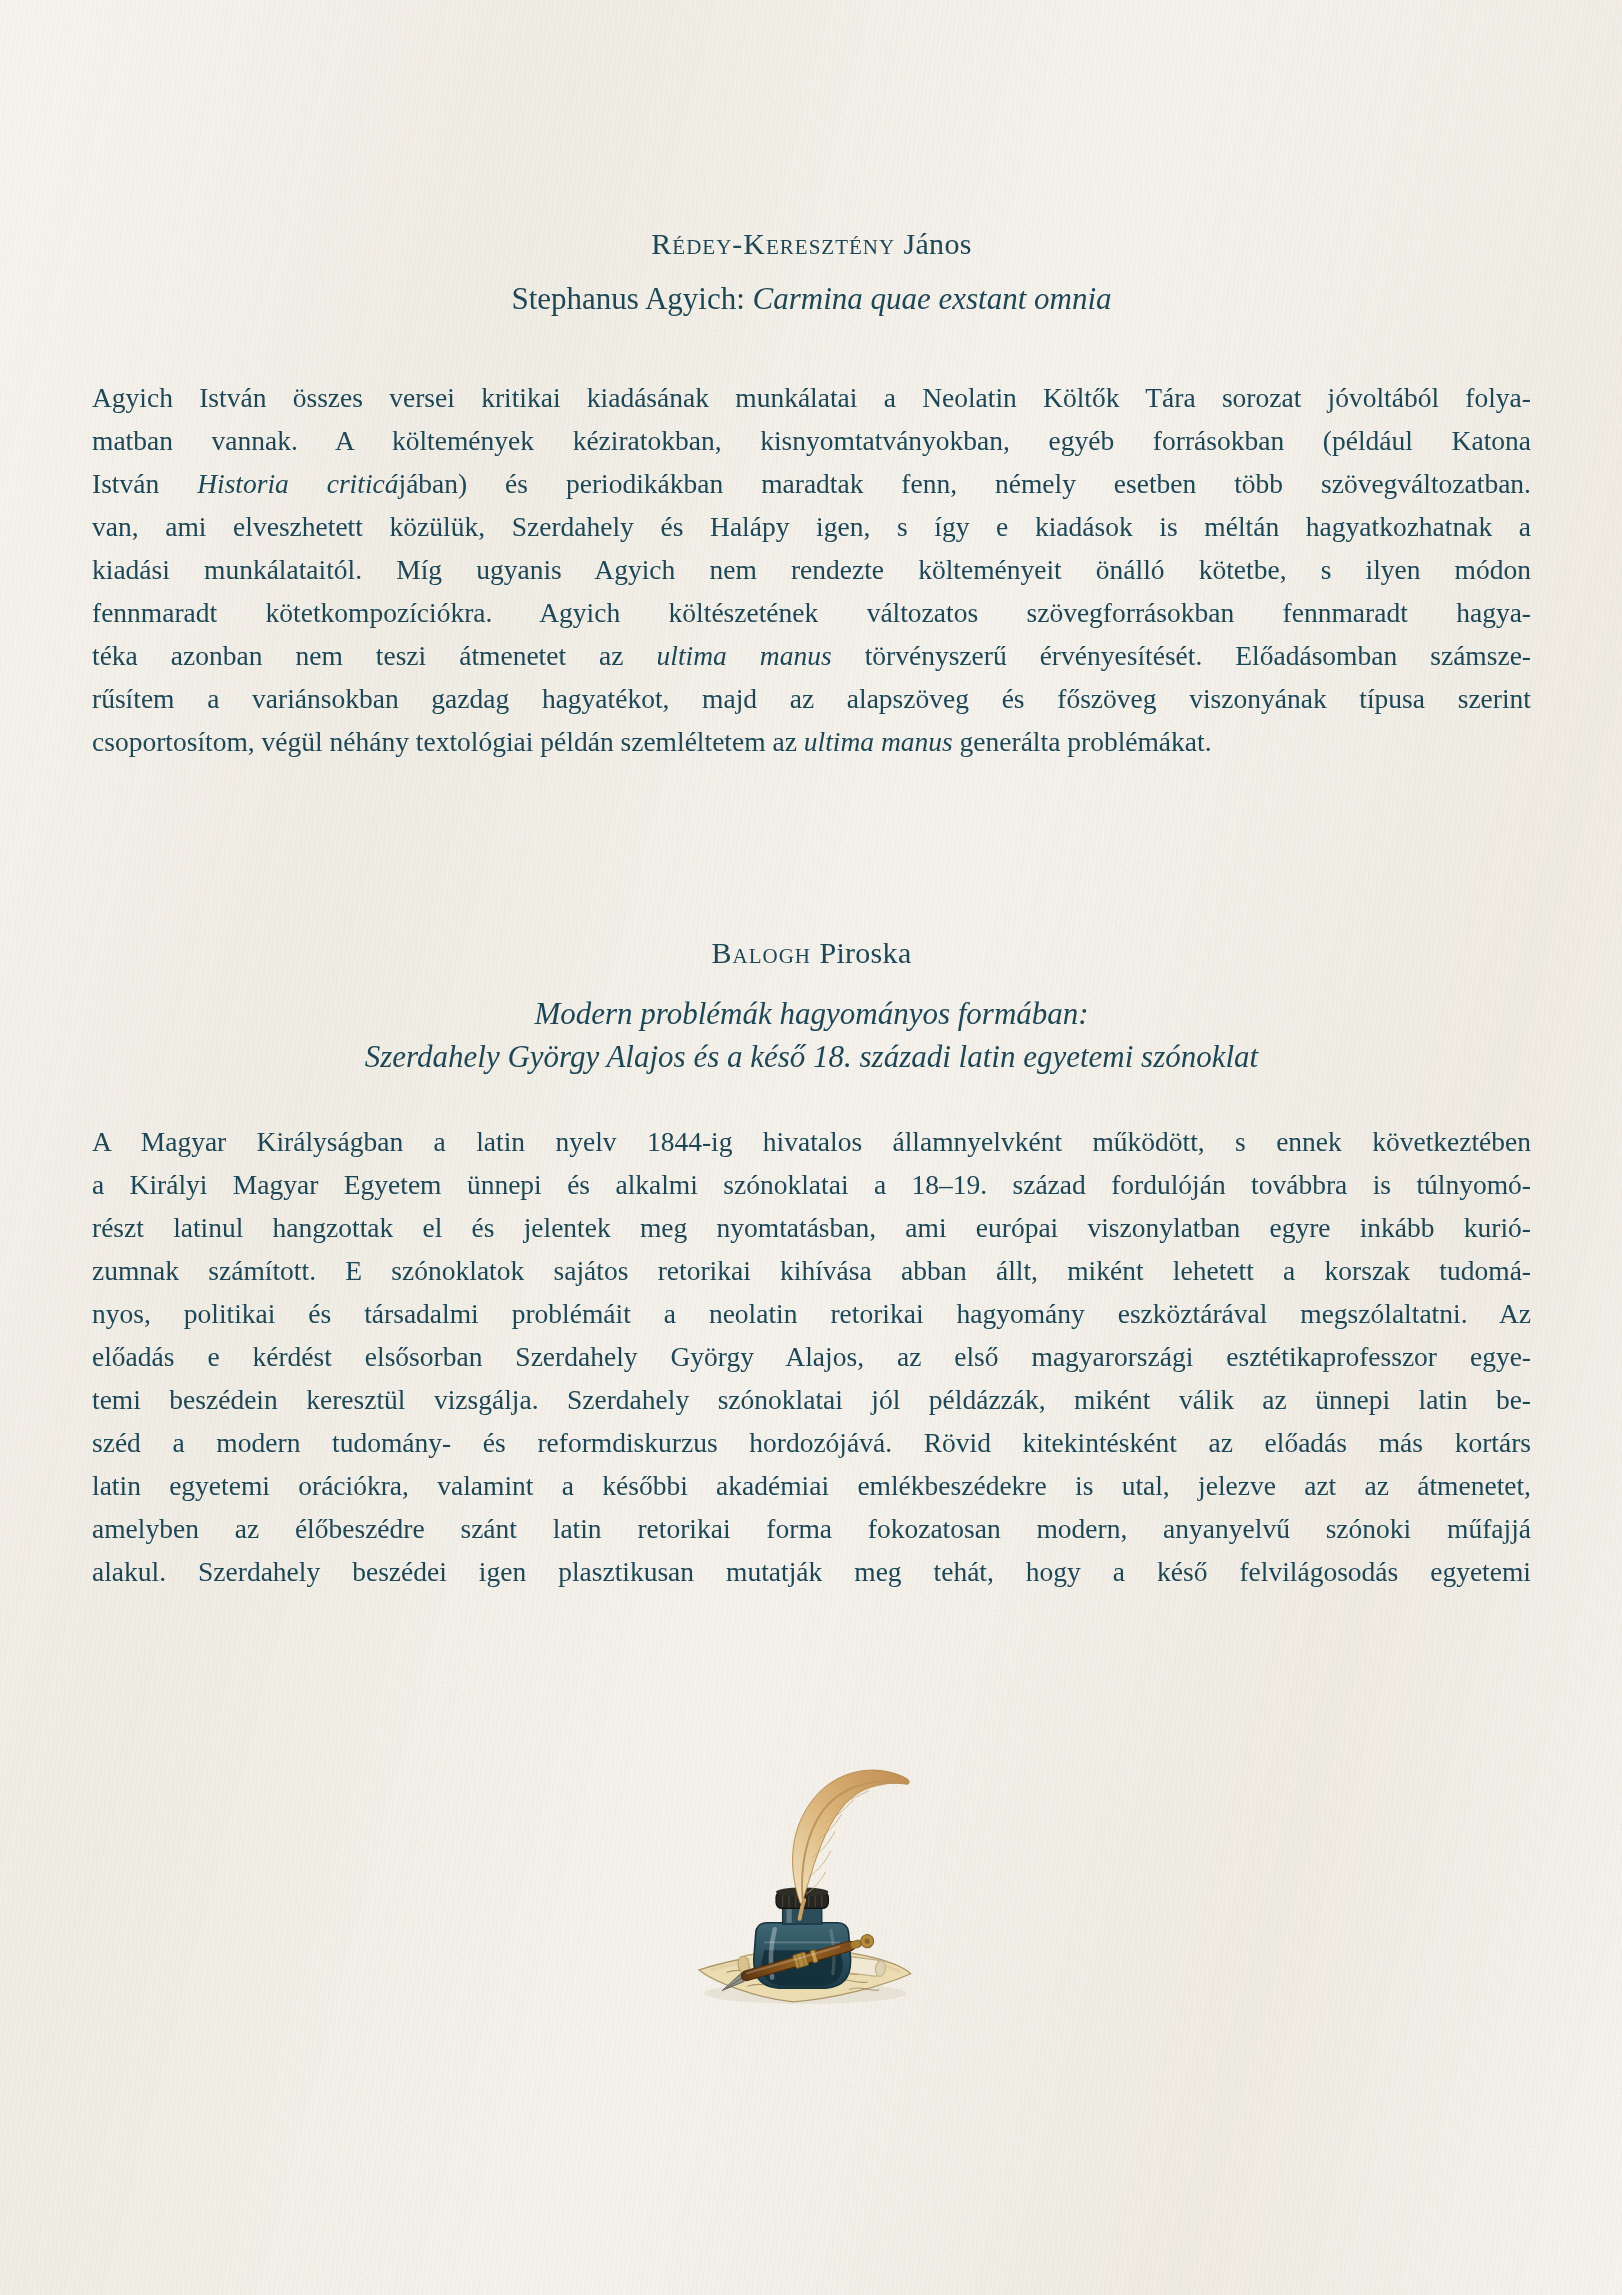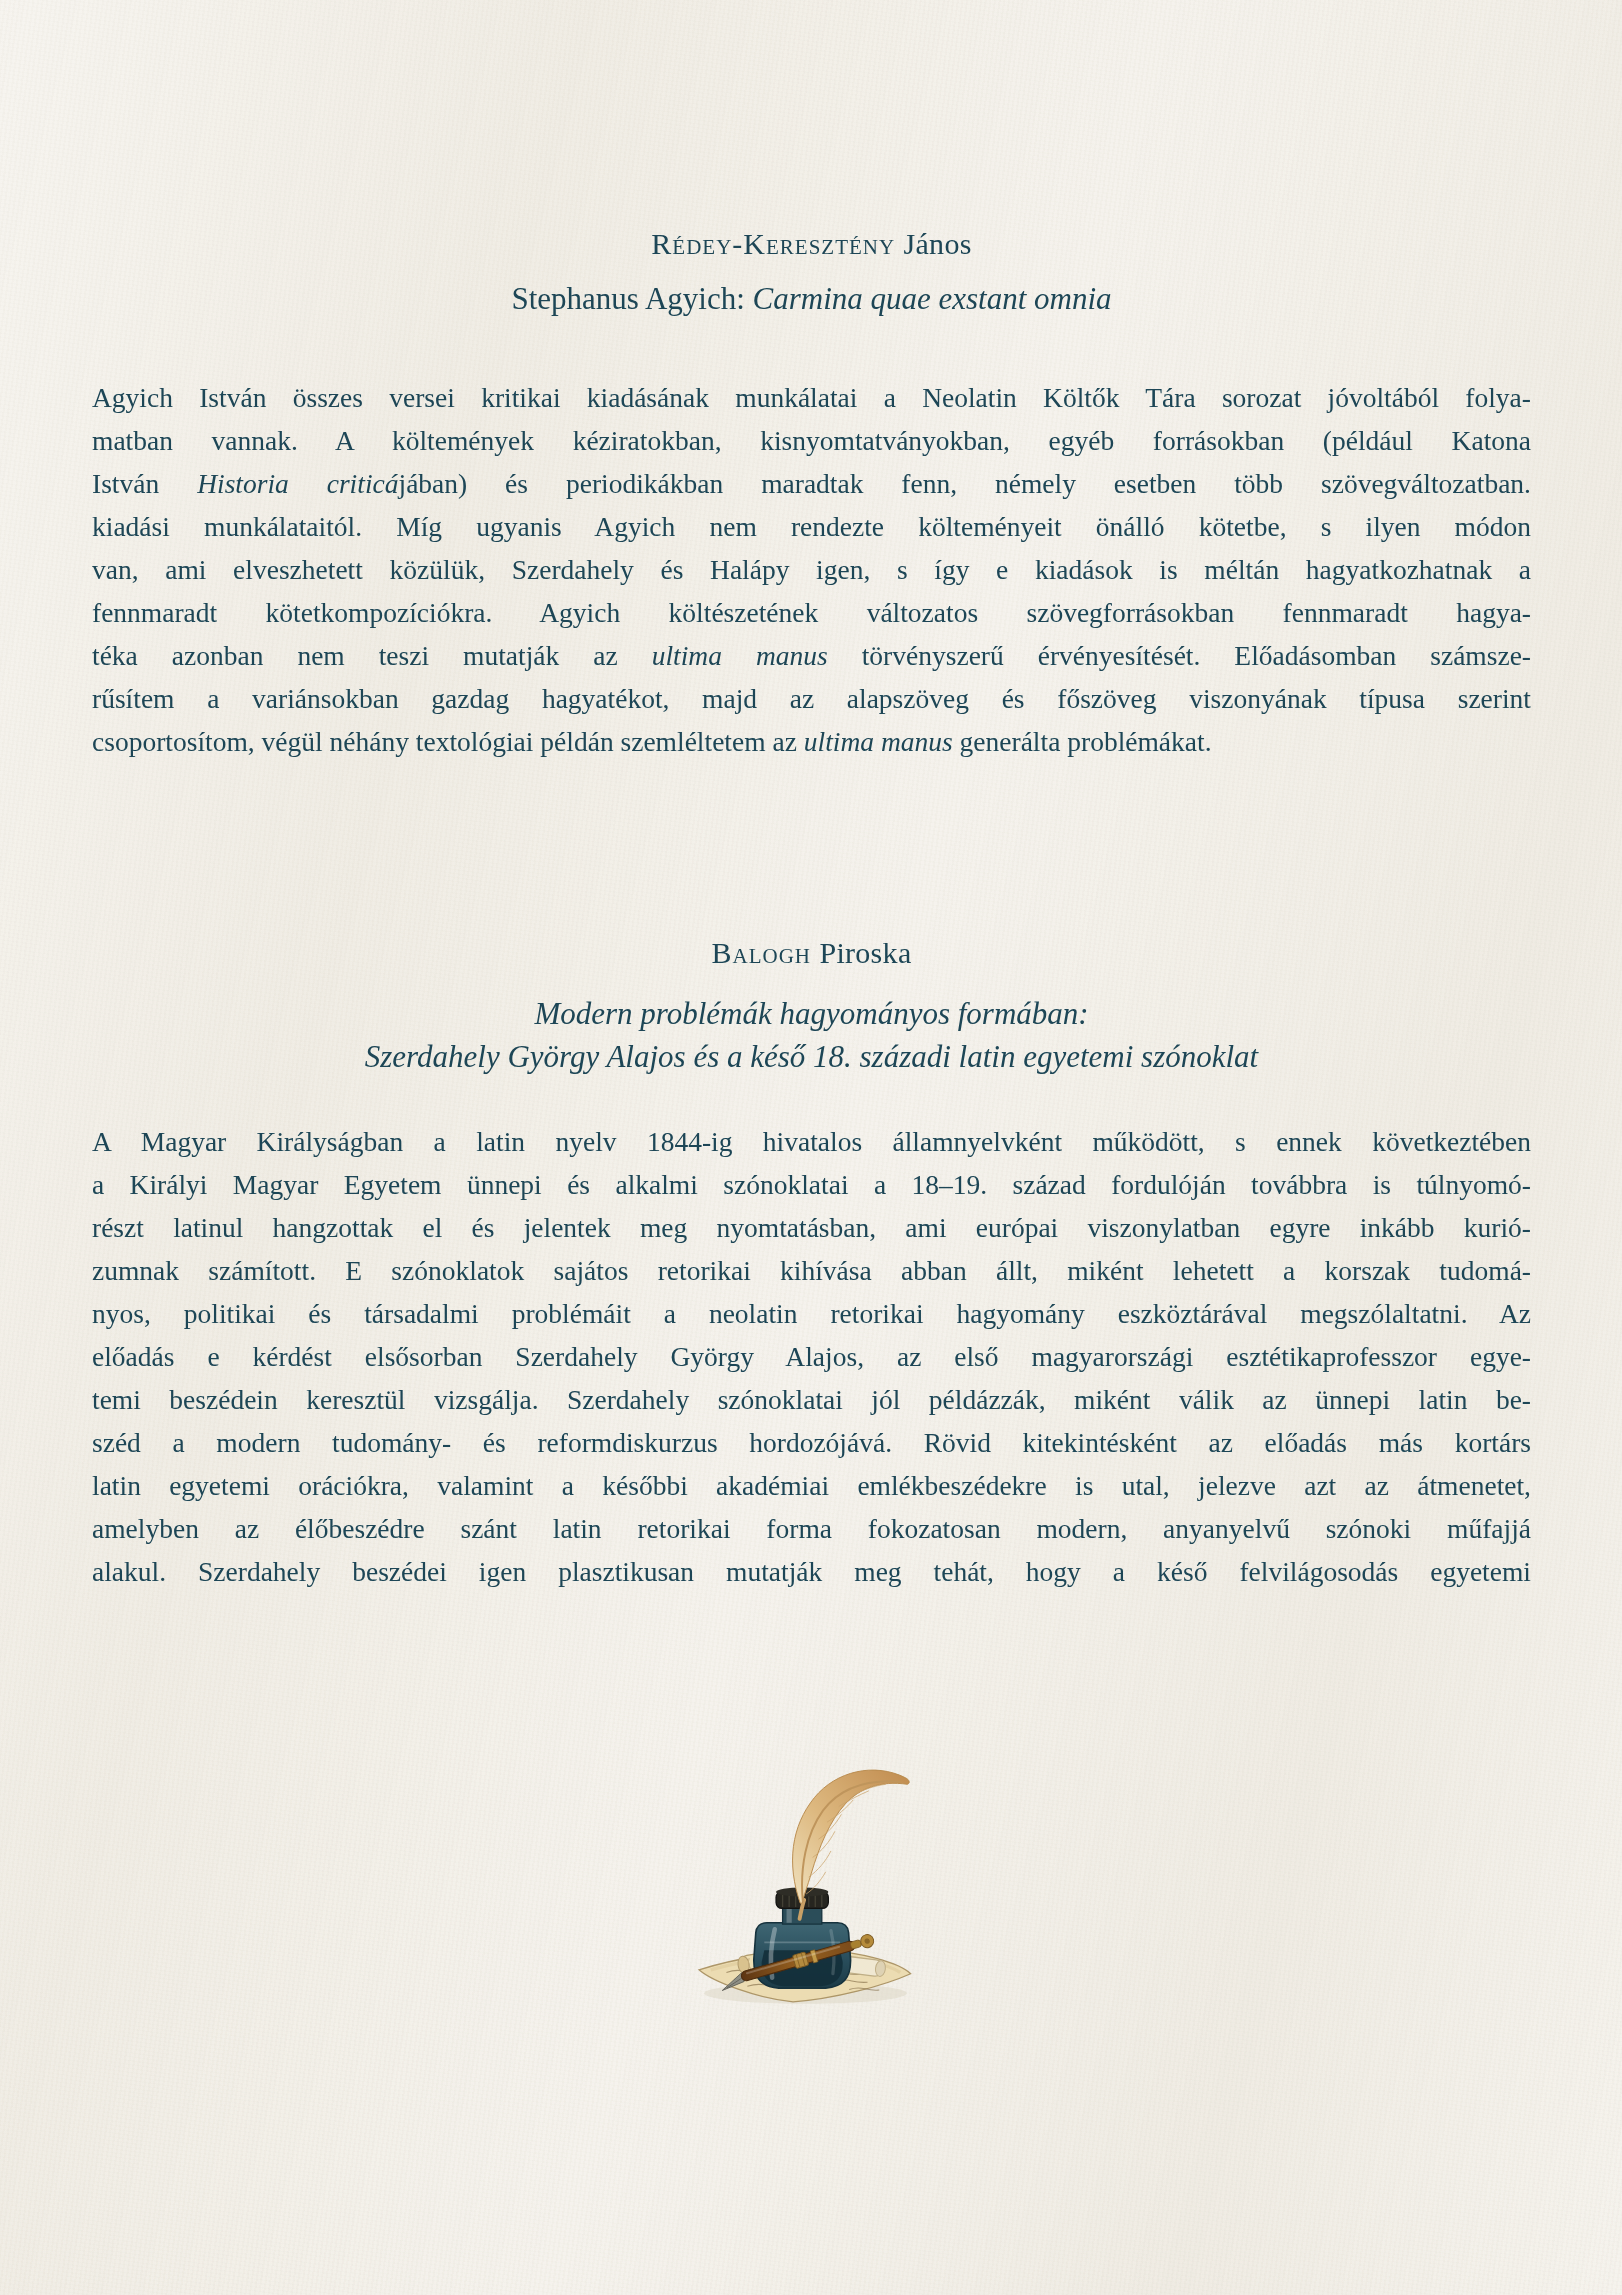--- a/index.html
+++ b/index.html
@@ -65,24 +65,24 @@
   </div>
 
   <div id="title1" class="section-title">
       <div class="line last"><span>Stephanus Agyich: </span><span class="it">Carmina quae exstant omnia</span></div>
     </div>
 
   <div id="abstract1" class="abstract">
       <div class="line"><span>Agyich István összes versei kritikai kiadásának munkálatai a Neolatin Költők Tára sorozat jóvoltából folya-</span></div>
       <div class="line"><span>matban vannak. A költemények kéziratokban, kisnyomtatványokban, egyéb forrásokban (például Katona</span></div>
       <div class="line"><span>István </span><span class="it">Historia criticá</span><span>jában) és periodikákban maradtak fenn, némely esetben több szövegváltozatban.</span></div>
+      <div class="line"><span>van, ami elveszhetett közülük, Szerdahely és Halápy igen, s így e kiadások is méltán hagyatkozhatnak a</span></div>
       <div class="line"><span>kiadási munkálataitól. Míg ugyanis Agyich nem rendezte költeményeit önálló kötetbe, s ilyen módon</span></div>
-      <div class="line"><span>van, ami elveszhetett közülük, Szerdahely és Halápy igen, s így e kiadások is méltán hagyatkozhatnak a</span></div>
       <div class="line"><span>fennmaradt kötetkompozíciókra. Agyich költészetének változatos szövegforrásokban fennmaradt hagya-</span></div>
-      <div class="line"><span>téka azonban nem teszi mutatják az </span><span class="it">ultima manus</span><span> törvényszerű érvényesítését. Előadásomban számsze-</span></div>
+      <div class="line"><span>téka azonban nem teszi átmenetet az </span><span class="it">ultima manus</span><span> törvényszerű érvényesítését. Előadásomban számsze-</span></div>
       <div class="line"><span>rűsítem a variánsokban gazdag hagyatékot, majd az alapszöveg és főszöveg viszonyának típusa szerint</span></div>
       <div class="line last"><span>csoportosítom, végül néhány textológiai példán szemléltetem az </span><span class="it">ultima manus</span><span> generálta problémákat.</span></div>
     </div>
 
   <div id="author2" class="author">
     <span class="sc">Balogh</span><span class="given">Piroska</span>
   </div>
 
   <div id="title2" class="section-title">
       <div class="line"><span class="it">Modern problémák hagyományos formában:</span></div>

